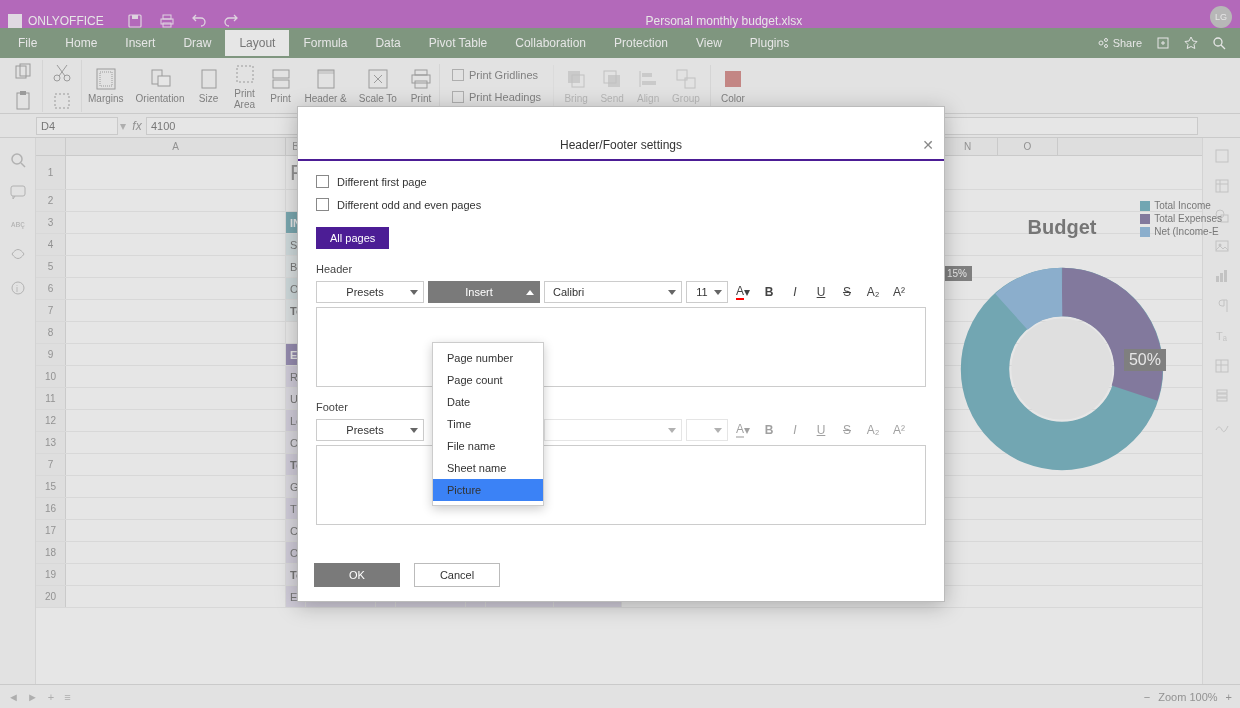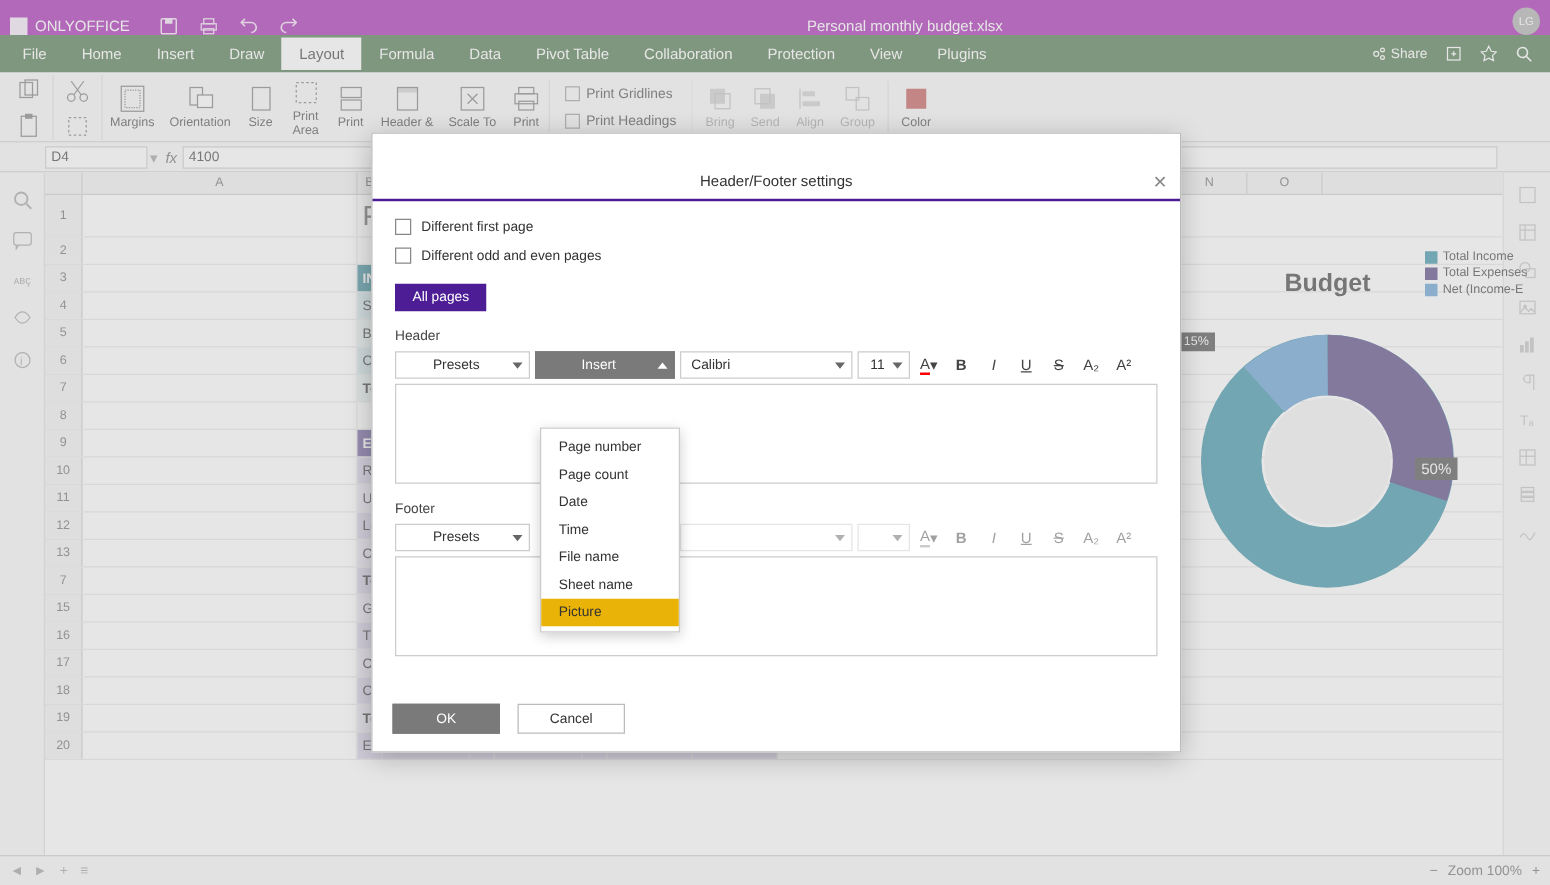--- a/index.html
+++ b/index.html
@@ -84,21 +84,21 @@
 .dropdown::after{content:"";position:absolute;right:5px;top:8px;border-left:4px solid transparent;border-right:4px solid transparent;border-top:5px solid #666;}
 .dropdown.dark{background:#7a7a7a;color:#fff;border-color:#7a7a7a;}
 .dropdown.dark::after{border-top:none;border-bottom:5px solid #fff;}
 .fmt-btn{width:22px;height:22px;display:flex;align-items:center;justify-content:center;font-size:12px;color:#444;}
 .editor-box{height:80px;border:1px solid #ccc;margin-top:4px;}
 .dialog-buttons{display:flex;justify-content:flex-start;gap:14px;padding:12px 16px 14px;}
 .btn{width:86px;height:24px;border:1px solid #bbb;background:#fff;font-size:11px;display:flex;align-items:center;justify-content:center;cursor:pointer;}
 .btn.primary{background:#7a7a7a;color:#fff;border-color:#7a7a7a;}
 .insert-menu{position:absolute;left:432px;top:316px;width:112px;background:#fff;border:1px solid #ccc;box-shadow:0 3px 10px rgba(0,0,0,0.2);z-index:30;padding:4px 0;margin-top:26px;}
 .insert-menu .mi{padding:5px 14px;font-size:11px;cursor:pointer;}
-.insert-menu .mi.hover{background:#eab308;}
+.insert-menu .mi.hover{background:#3b82f6;}
 svg{display:block;}
 .nav-arrows{display:flex;gap:8px;color:#999;}
 </style>
 </head>
 <body>
 
 <div class="titlebar">
   <div class="logo">
     <svg class="logo-icon" viewBox="0 0 14 14">
         <polygon points="7,2 13,5 7,8 1,5" fill="#fff"></polygon>
@@ -479,21 +479,21 @@
             <span>Net (Income-E</span>
           </div>
         </div>
       <svg class="donut" viewBox="0 0 100 100">
         <circle cx="50" cy="50" r="35" fill="none" stroke="#2c8aa0" stroke-width="22"></circle>
         <path d="M50 15 A35 35 0 0 1 83 61" fill="none" stroke="#4a3a7a" stroke-width="22"></path>
         <path d="M50 15 A35 35 0 0 0 27 24" fill="none" stroke="#5a9ad0" stroke-width="22"></path>
         <circle cx="50" cy="50" r="23" fill="#f2f2f2"></circle>
       </svg>
       <div style="position:absolute;left:20px;top:68px;background:#444;color:#fff;font-size:10px;padding:2px 5px;">15%</div>
-      <div style="position:absolute;right:36px;top:168px;background:#444;color:#fff;font-size:12px;padding:2px 5px;">50%</div>
+      <div style="position:absolute;right:36px;top:151px;background:#444;color:#fff;font-size:16px;padding:2px 5px;">50%</div>
     </div>
   </div>
   <div class="right-sidebar">
     <svg class="sb-icon" viewBox="0 0 16 16">
         <rect x="2" y="2" width="12" height="12" fill="none" stroke="#888"></rect>
       </svg>
     <svg class="sb-icon" viewBox="0 0 16 16">
         <rect x="2" y="2" width="12" height="12" fill="none" stroke="#888"></rect>
         <line x1="2" y1="6" x2="14" y2="6" stroke="#888"></line>
         <line x1="6" y1="2" x2="6" y2="14" stroke="#888"></line>

